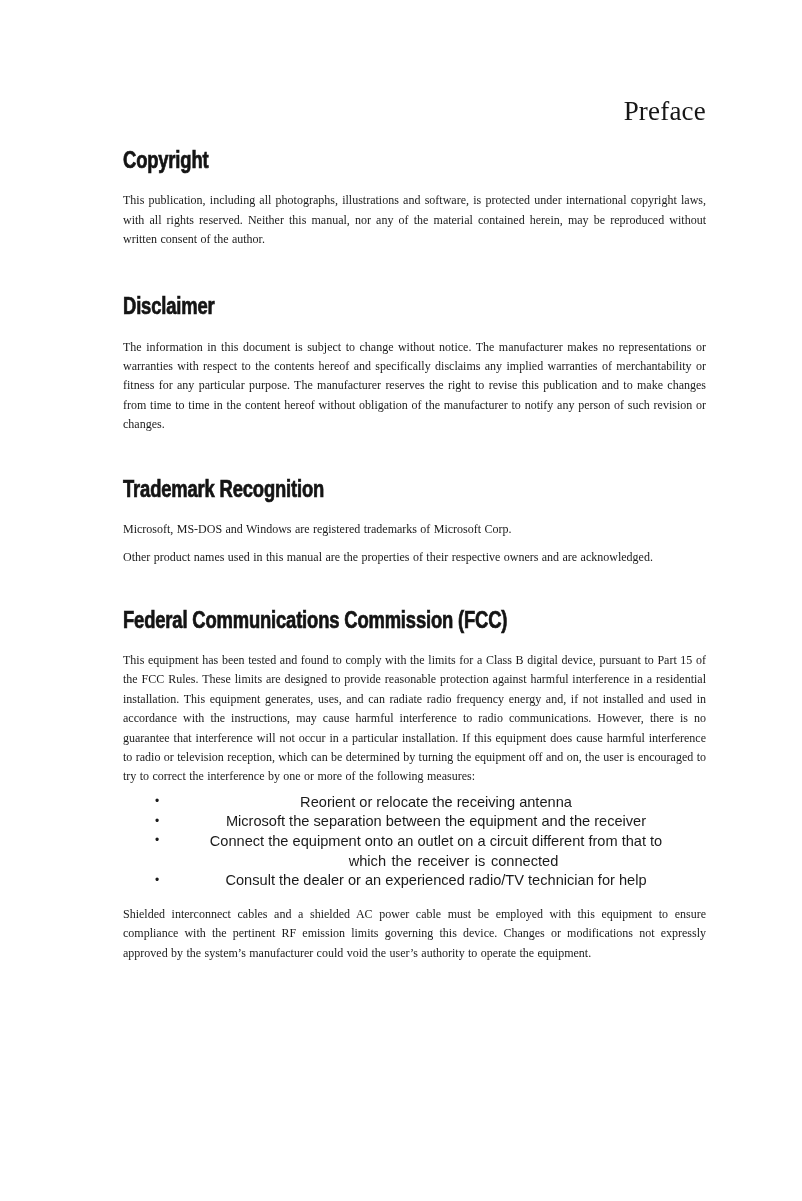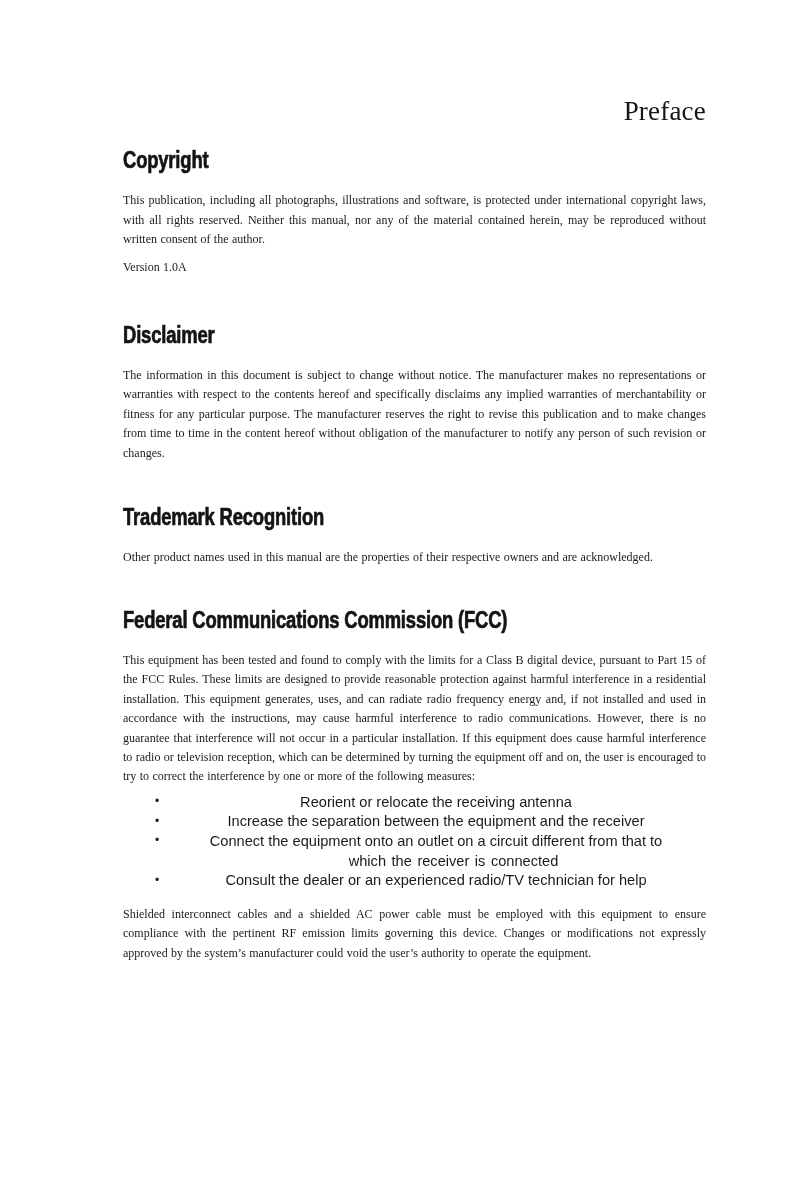--- a/index.html
+++ b/index.html
@@ -117,37 +117,37 @@
 <body>
 
 <div class="page">
 
   <div class="content">
 
     <div class="page-header">Preface</div>
 
     <h2 class="section-heading h-copyright">Copyright</h2>
     <p class="body after-heading">This publication, including all photographs, illustrations and software, is protected under international copyright laws, with all rights reserved. Neither this manual, nor any of the material contained herein, may be reproduced without written consent of the author.</p>
-    <p class="body para-last-left">Version 1.0A</p>
 
     <h2 class="section-heading h-disclaimer">Disclaimer</h2>
     <p class="body after-heading">The information in this document is subject to change without notice. The manufacturer makes no representations or warranties with respect to the contents hereof and specifically disclaims any implied warranties of merchantability or fitness for any particular purpose. The manufacturer reserves the right to revise this publication and to make changes from time to time in the content hereof without obligation of the manufacturer to notify any person of such revision or changes.</p>
 
     <h2 class="section-heading h-trademark">Trademark Recognition</h2>
+    <p class="body after-heading para-last-left">Microsoft, MS-DOS and Windows are registered trademarks of Microsoft Corp.</p>
     <p class="body">Other product names used in this manual are the properties of their respective owners and are acknowledged.</p>
 
     <h2 class="section-heading h-fcc">Federal Communications Commission (FCC)</h2>
     <p class="body after-heading">This equipment has been tested and found to comply with the limits for a Class B digital device, pursuant to Part 15 of the FCC Rules. These limits are designed to provide reasonable protection against harmful interference in a residential installation. This equipment generates, uses, and can radiate radio frequency energy and, if not installed and used in accordance with the instructions, may cause harmful interference to radio communications. However, there is no guarantee that interference will not occur in a particular installation. If this equipment does cause harmful interference to radio or television reception, which can be determined by turning the equipment off and on, the user is encouraged to try to correct the interference by one or more of the following measures:</p>
 
     <ul class="measures">
       <li>
         <span>Reorient or relocate the receiving antenna</span>
       </li>
       <li>
-        <span>Increase the separation between the equipment and the receiver</span>
+        <span>Microsoft the separation between the equipment and the receiver</span>
       </li>
       <li>
         <span>Connect the equipment onto an outlet on a circuit different from that to</span>
         <span class="bullet-cont">which the receiver is connected</span>
       </li>
       <li>
         <span>Consult the dealer or an experienced radio/TV technician for help</span>
       </li>
     </ul>
 

